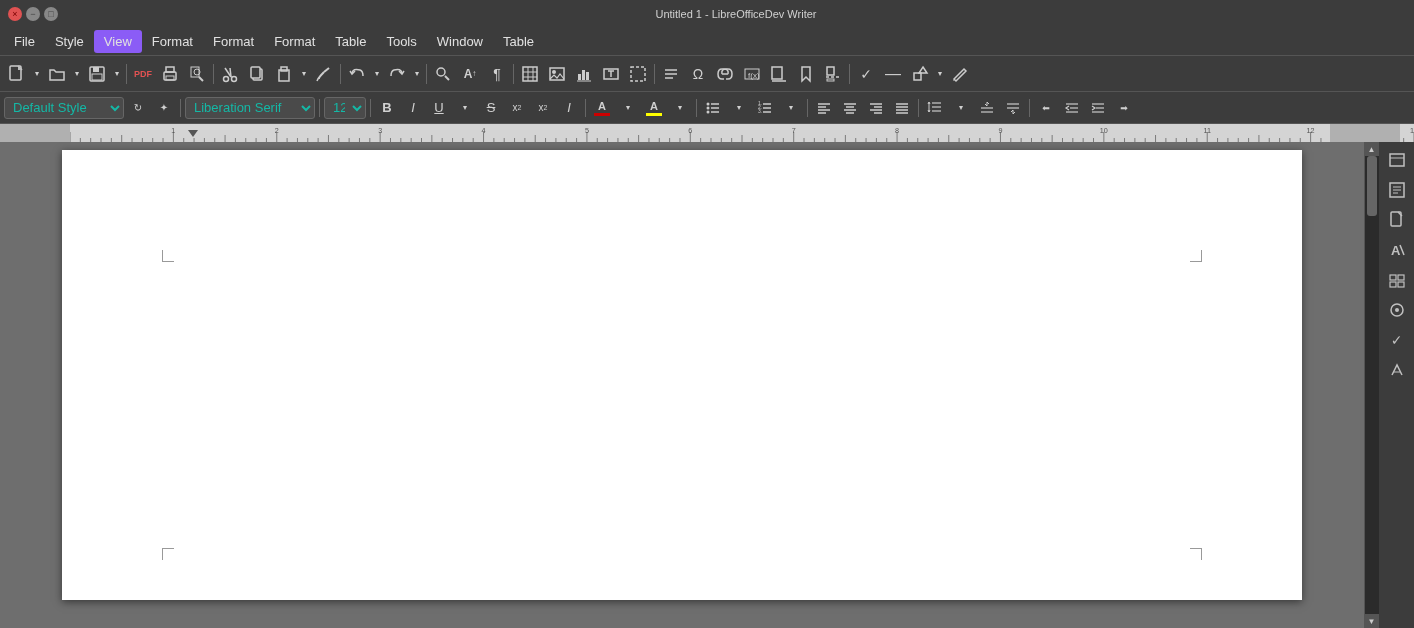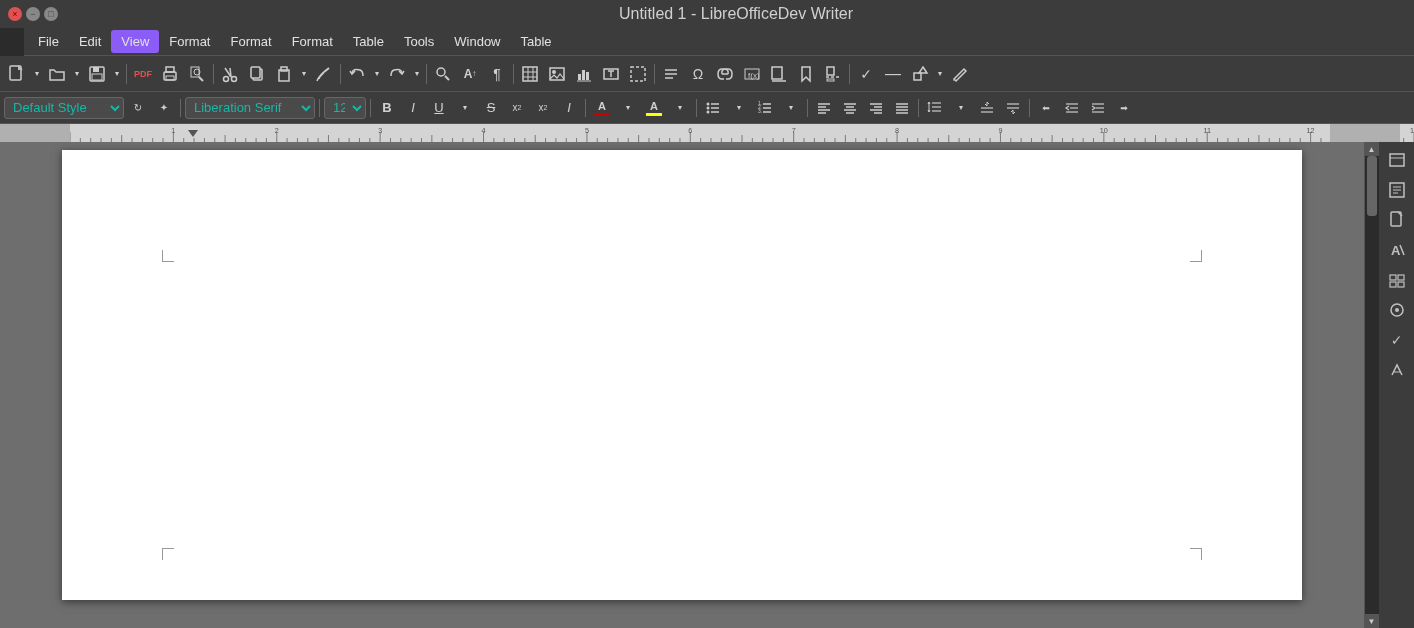--- a/index.html
+++ b/index.html
@@ -14,31 +14,30 @@
       padding: 0 8px;
       gap: 8px;
     }
     #titlebar .win-controls { display: flex; gap: 4px; align-items: center; }
     .win-btn {
       width: 14px; height: 14px; border-radius: 50%; display: flex; align-items: center; justify-content: center; font-size: 9px; cursor: pointer; border: none;
     }
     .win-btn.close { background: #e05252; color: #7a0000; }
     .win-btn.minimize { background: #888; color: #444; }
     .win-btn.maximize { background: #888; color: #444; }
-    #titlebar .title { flex: 1; text-align: center; font-size: 16px; color: #d0d0d0; }
+    #titlebar .title { flex: 1; text-align: center; font-size: 11px; color: #d0d0d0; }
 
     
     #menubar {
       height: 28px;
       background: #3c3c3c;
       display: flex;
       align-items: center;
       padding: 0 4px;
       border-bottom: 1px solid #555;
-      margin-left: 24px;
     }
     .menu-item {
       padding: 4px 10px;
       cursor: pointer;
       border-radius: 3px;
       font-size: 13px;
       color: #e0e0e0;
     }
     .menu-item:hover, .menu-item.active { background: #8b5cf6; }
 
@@ -235,21 +234,21 @@
   <div class="win-controls">
     <button class="win-btn close">×</button>
     <button class="win-btn minimize">−</button>
     <button class="win-btn maximize">□</button>
   </div>
   <div class="title">Untitled 1 - LibreOfficeDev Writer</div>
 </div>
 
 <div id="menubar">
   <div class="menu-item">File</div>
-  <div class="menu-item">Edit</div>
+  <div class="menu-item">Style</div>
   <div class="menu-item active">View</div>
   <div class="menu-item">Format</div>
   <div class="menu-item">Format</div>
   <div class="menu-item">Format</div>
   <div class="menu-item">Table</div>
   <div class="menu-item">Tools</div>
   <div class="menu-item">Window</div>
   <div class="menu-item">Table</div>
 </div>
 

